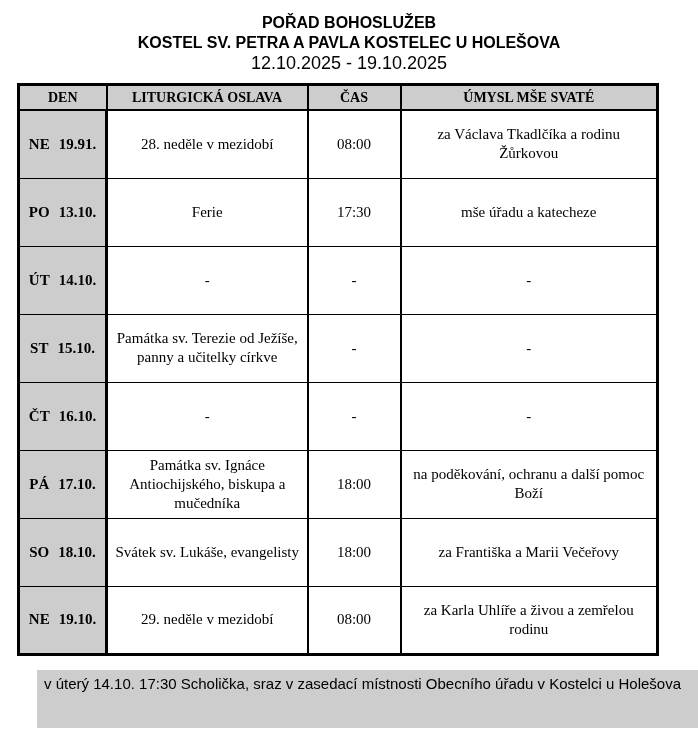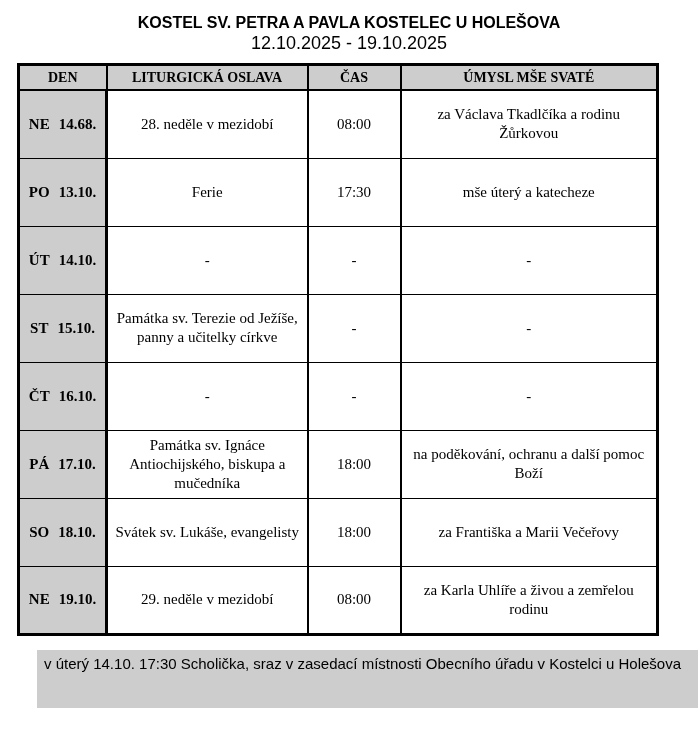--- a/index.html
+++ b/index.html
@@ -81,20 +81,21 @@
     font-size: 15px;
     line-height: 20px;
     padding: 4px 10px 16px 7px;
     text-align: left;
   }
 </style>
 </head>
 <body>
 
 <div class="titles">
+  <div class="title-main">POŘAD BOHOSLUŽEB</div>
   <div class="title-church">KOSTEL SV. PETRA A PAVLA KOSTELEC U HOLEŠOVA</div>
   <div class="title-date">12.10.2025 - 19.10.2025</div>
 </div>
 
 <table class="schedule">
   <colgroup>
     <col style="width:88px">
     <col style="width:201px">
     <col style="width:93px">
     <col style="width:257px">
@@ -105,37 +106,37 @@
       <th>LITURGICKÁ OSLAVA</th>
       <th>ČAS</th>
       <th>ÚMYSL MŠE SVATÉ</th>
     </tr>
   </thead>
   <tbody>
     <tr>
       <td class="day-cell">
         <div class="day-wrap">
           <span>NE</span>
-          <span>14.68.</span>
+          <span>19.91.</span>
         </div>
       </td>
       <td>28. neděle v mezidobí</td>
       <td>08:00</td>
       <td>za Václava Tkadlčíka a rodinu Žůrkovou</td>
     </tr>
     <tr>
       <td class="day-cell">
         <div class="day-wrap">
           <span>PO</span>
           <span>13.10.</span>
         </div>
       </td>
       <td>Ferie</td>
       <td>17:30</td>
-      <td>mše úterý a katecheze</td>
+      <td>mše úřadu a katecheze</td>
     </tr>
     <tr>
       <td class="day-cell">
         <div class="day-wrap">
           <span>ÚT</span>
           <span>14.10.</span>
         </div>
       </td>
       <td>-</td>
       <td>-</td>

